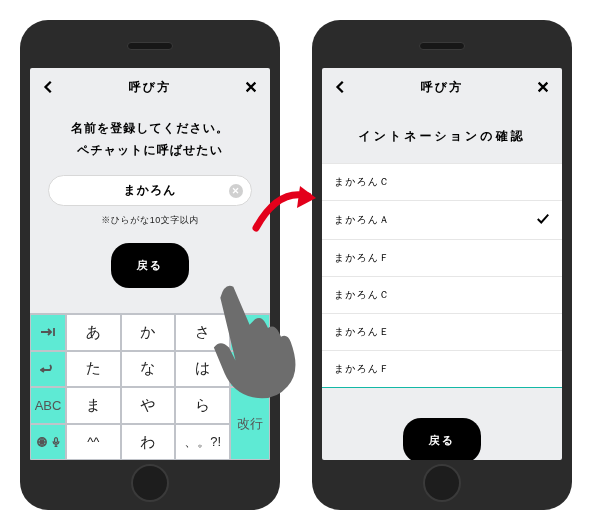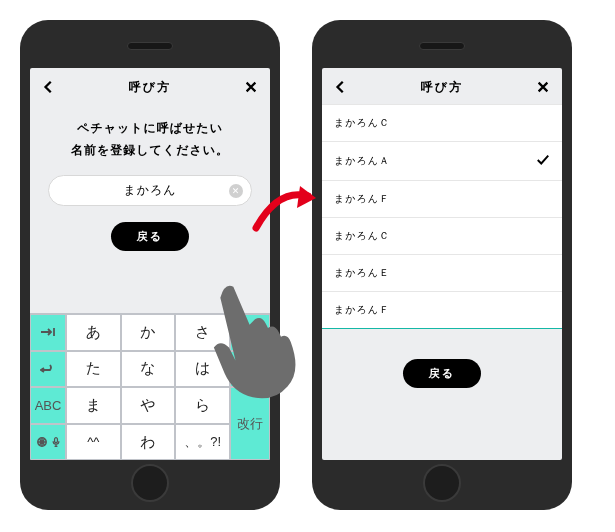--- a/index.html
+++ b/index.html
@@ -69,38 +69,38 @@
     text-align: center;
   }
   .prompt { font-size: 12px; font-weight: 700; line-height: 1.8; letter-spacing: 1px; margin-bottom: 14px;}
   .input-row {
     background: #fff;
     border: 1px solid #d8d8d8;
     border-radius: 20px;
     padding: 6px 28px;
     position: relative;
     font-size: 12px;
-    font-weight: 400;
+    font-weight: 700;
     letter-spacing: 1px;
     text-align: center;
     margin: 0 2px;
   }
   .clear {
     position: absolute;
     right: 8px; top: 50%; transform: translateY(-50%);
     width: 14px; height: 14px; border-radius: 50%;
     background: #d0d0d0; color: #fff;
     font-size: 9px; line-height: 14px;
   }
   .hint { font-size: 9px; margin-top: 8px; color: #222; letter-spacing: 0.5px;}
   .btn-row { display:flex; justify-content:center; gap: 20px; margin-top: 16px; margin-bottom: 10px;}
   .pill {
     background: #000; color: #fff;
     border-radius: 18px;
-    padding: 7px 0;
+    padding: 15px 0;
     font-size: 11px;
     font-weight: 600;
     letter-spacing: 2px;
     width: 78px;
     text-align: center;
   }
 
   
   .kbd {
     margin-top: auto;
@@ -177,27 +177,28 @@
       </span>
       <span class="title">呼び方</span>
       <span class="icon-close">
         <svg viewBox="0 0 16 16" width="14" height="14">
             <path d="M3 3 L13 13 M13 3 L3 13"></path>
           </svg>
       </span>
     </div>
     <div class="content1">
       <div class="prompt">
+        <div>名前を登録してください。</div>
         <div>ペチャットに呼ばせたい</div>
-        <div>名前を登録してください。</div>
       </div>
       <div class="input-row">
         <span>まかろん</span>
         <span class="clear">✕</span>
       </div>
+      <div class="hint">※ひらがな10文字以内</div>
       <div class="btn-row">
         <div class="pill">戻る</div>
       </div>
     </div>
 
     <div class="kbd">
       <div class="kbd-grid">
 
         <div class="key func">
             <svg width="16" height="10" viewBox="0 0 16 10">
@@ -273,20 +274,21 @@
           </svg>
       </span>
       <span class="title">呼び方</span>
       <span class="icon-close">
         <svg viewBox="0 0 16 16" width="14" height="14">
             <path d="M3 3 L13 13 M13 3 L3 13"></path>
           </svg>
       </span>
     </div>
     <div class="content2">
+      <div class="subhead">イントネーションの確認</div>
       <div class="list" id="intonation-list">
           <div class="list-row">
             <span>まかろんＣ</span>
           </div>
           <div class="list-row">
             <span>まかろんＡ</span>
             <span class="check"><svg viewBox="0 0 16 16">
                 <path d="M2 8 L6 12 L14 3"></path>
               </svg></span>
           </div>

